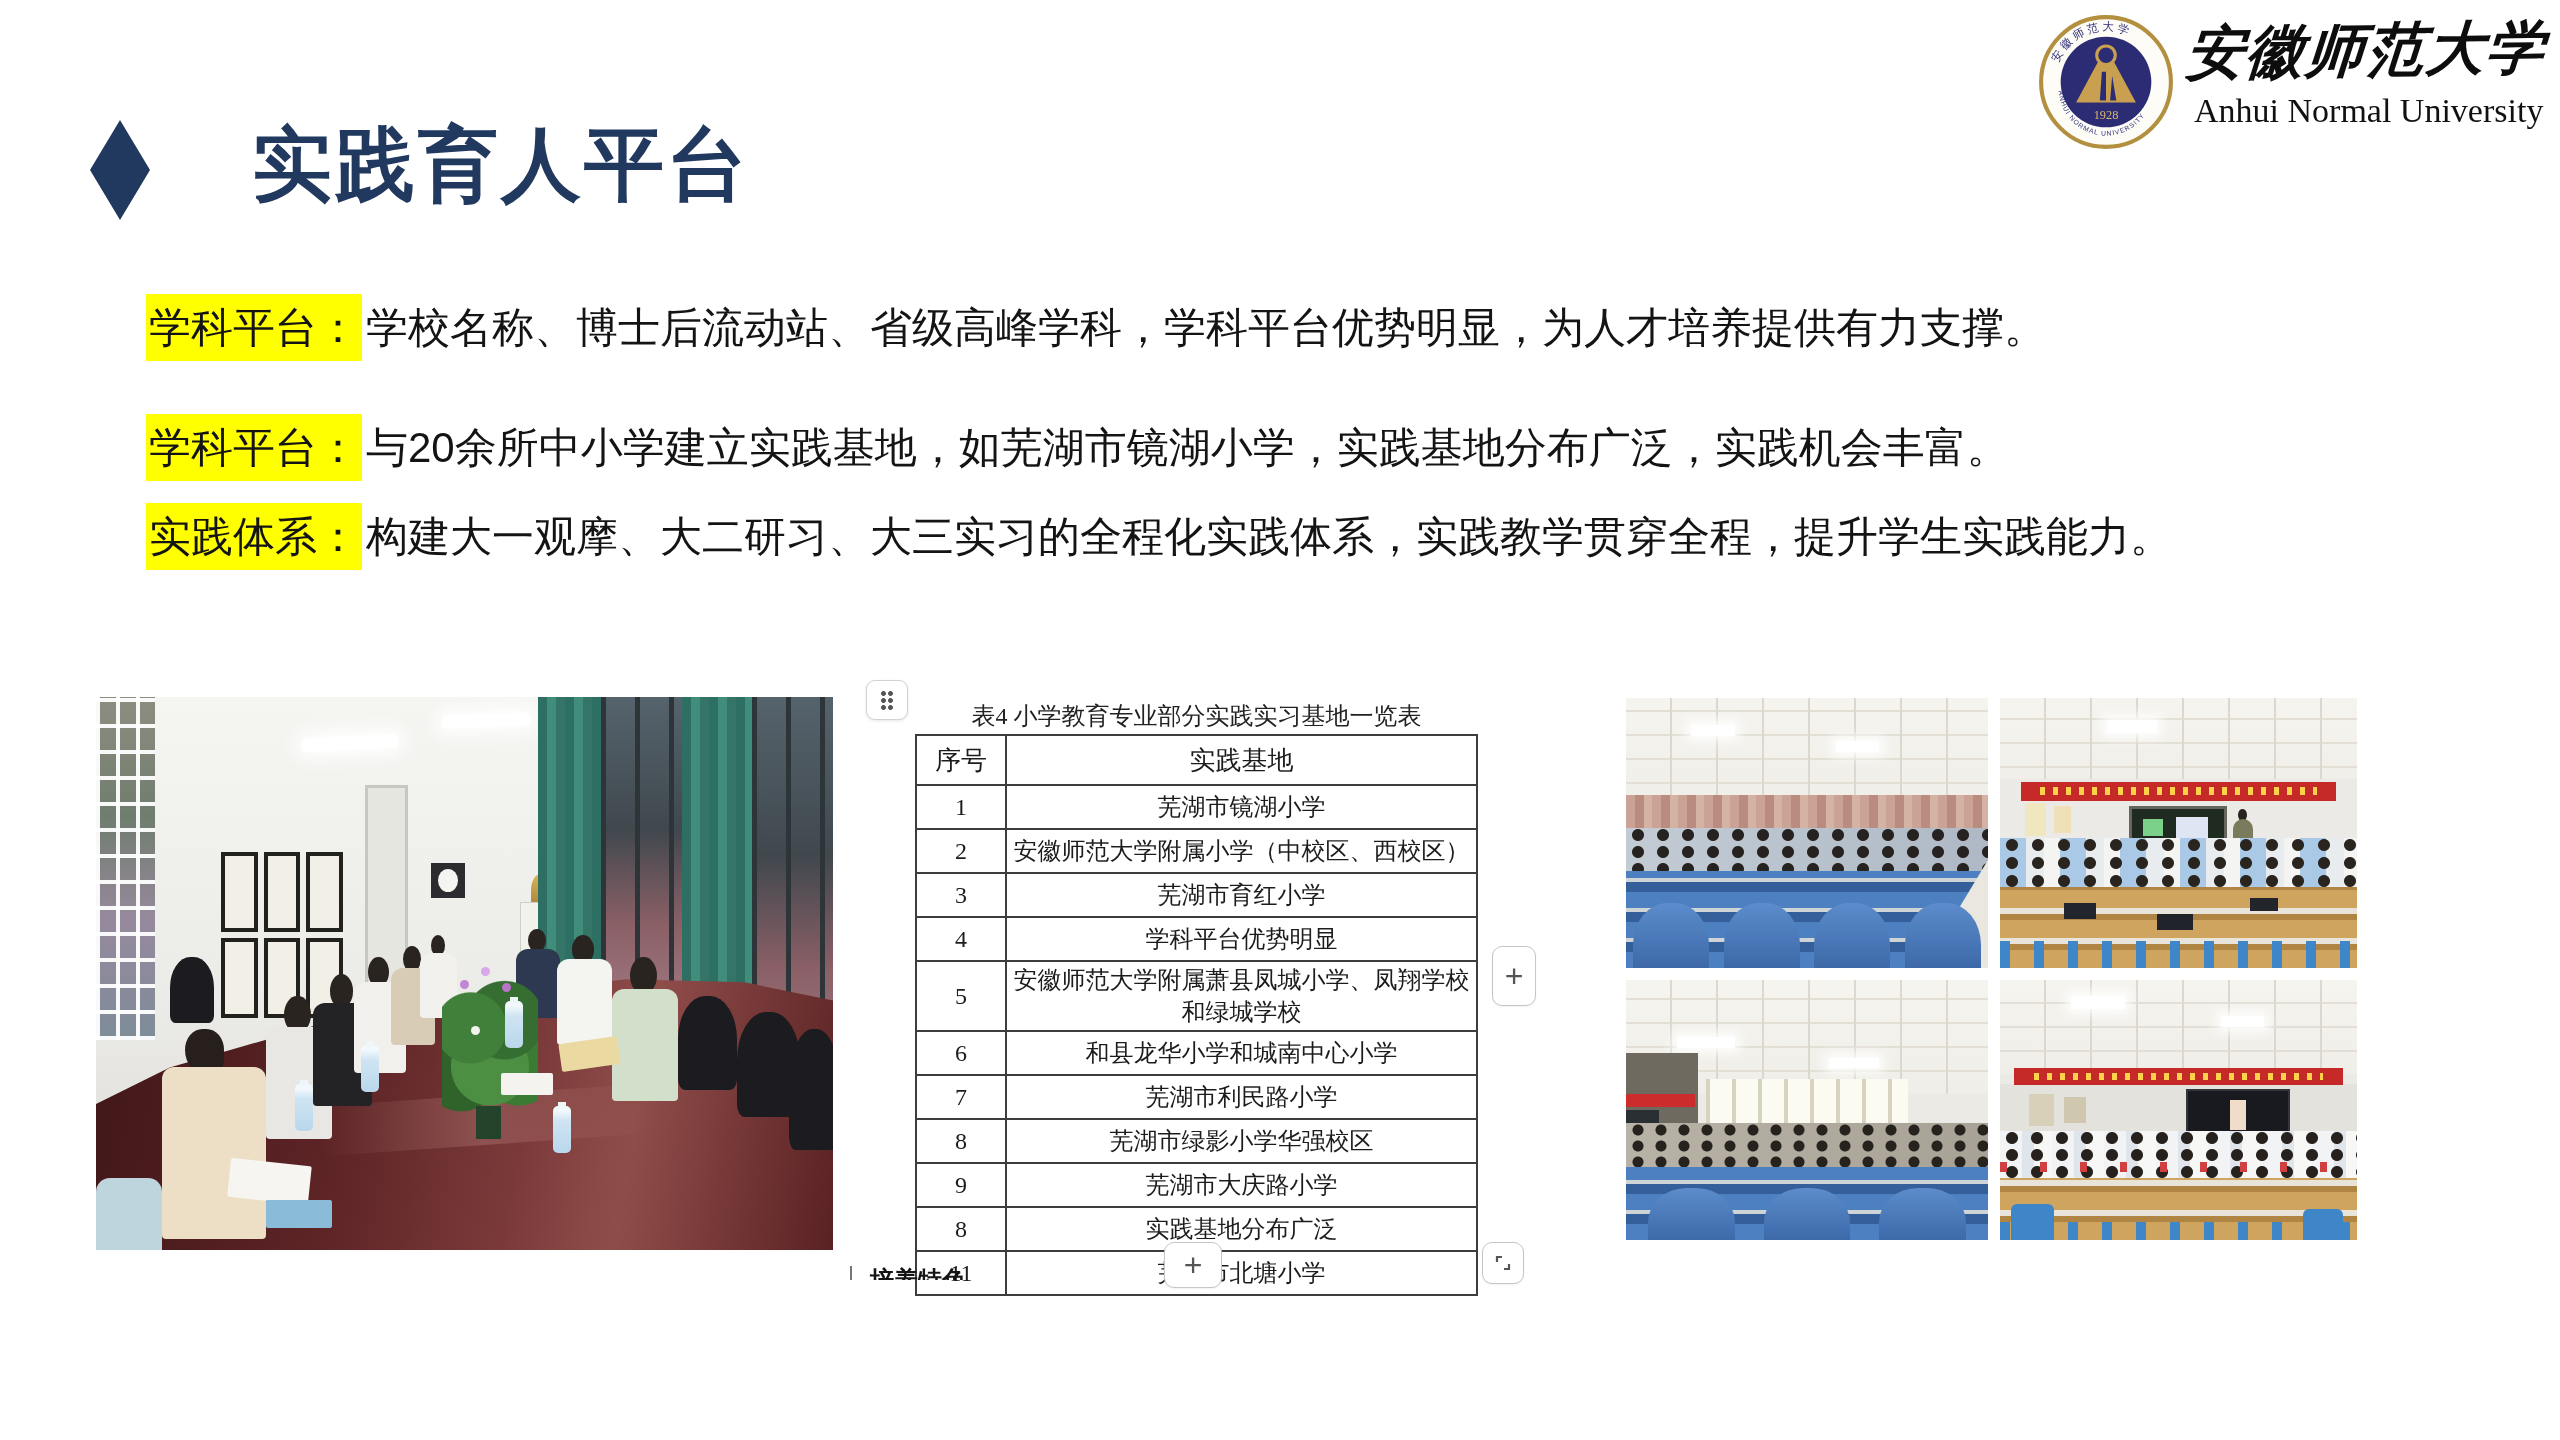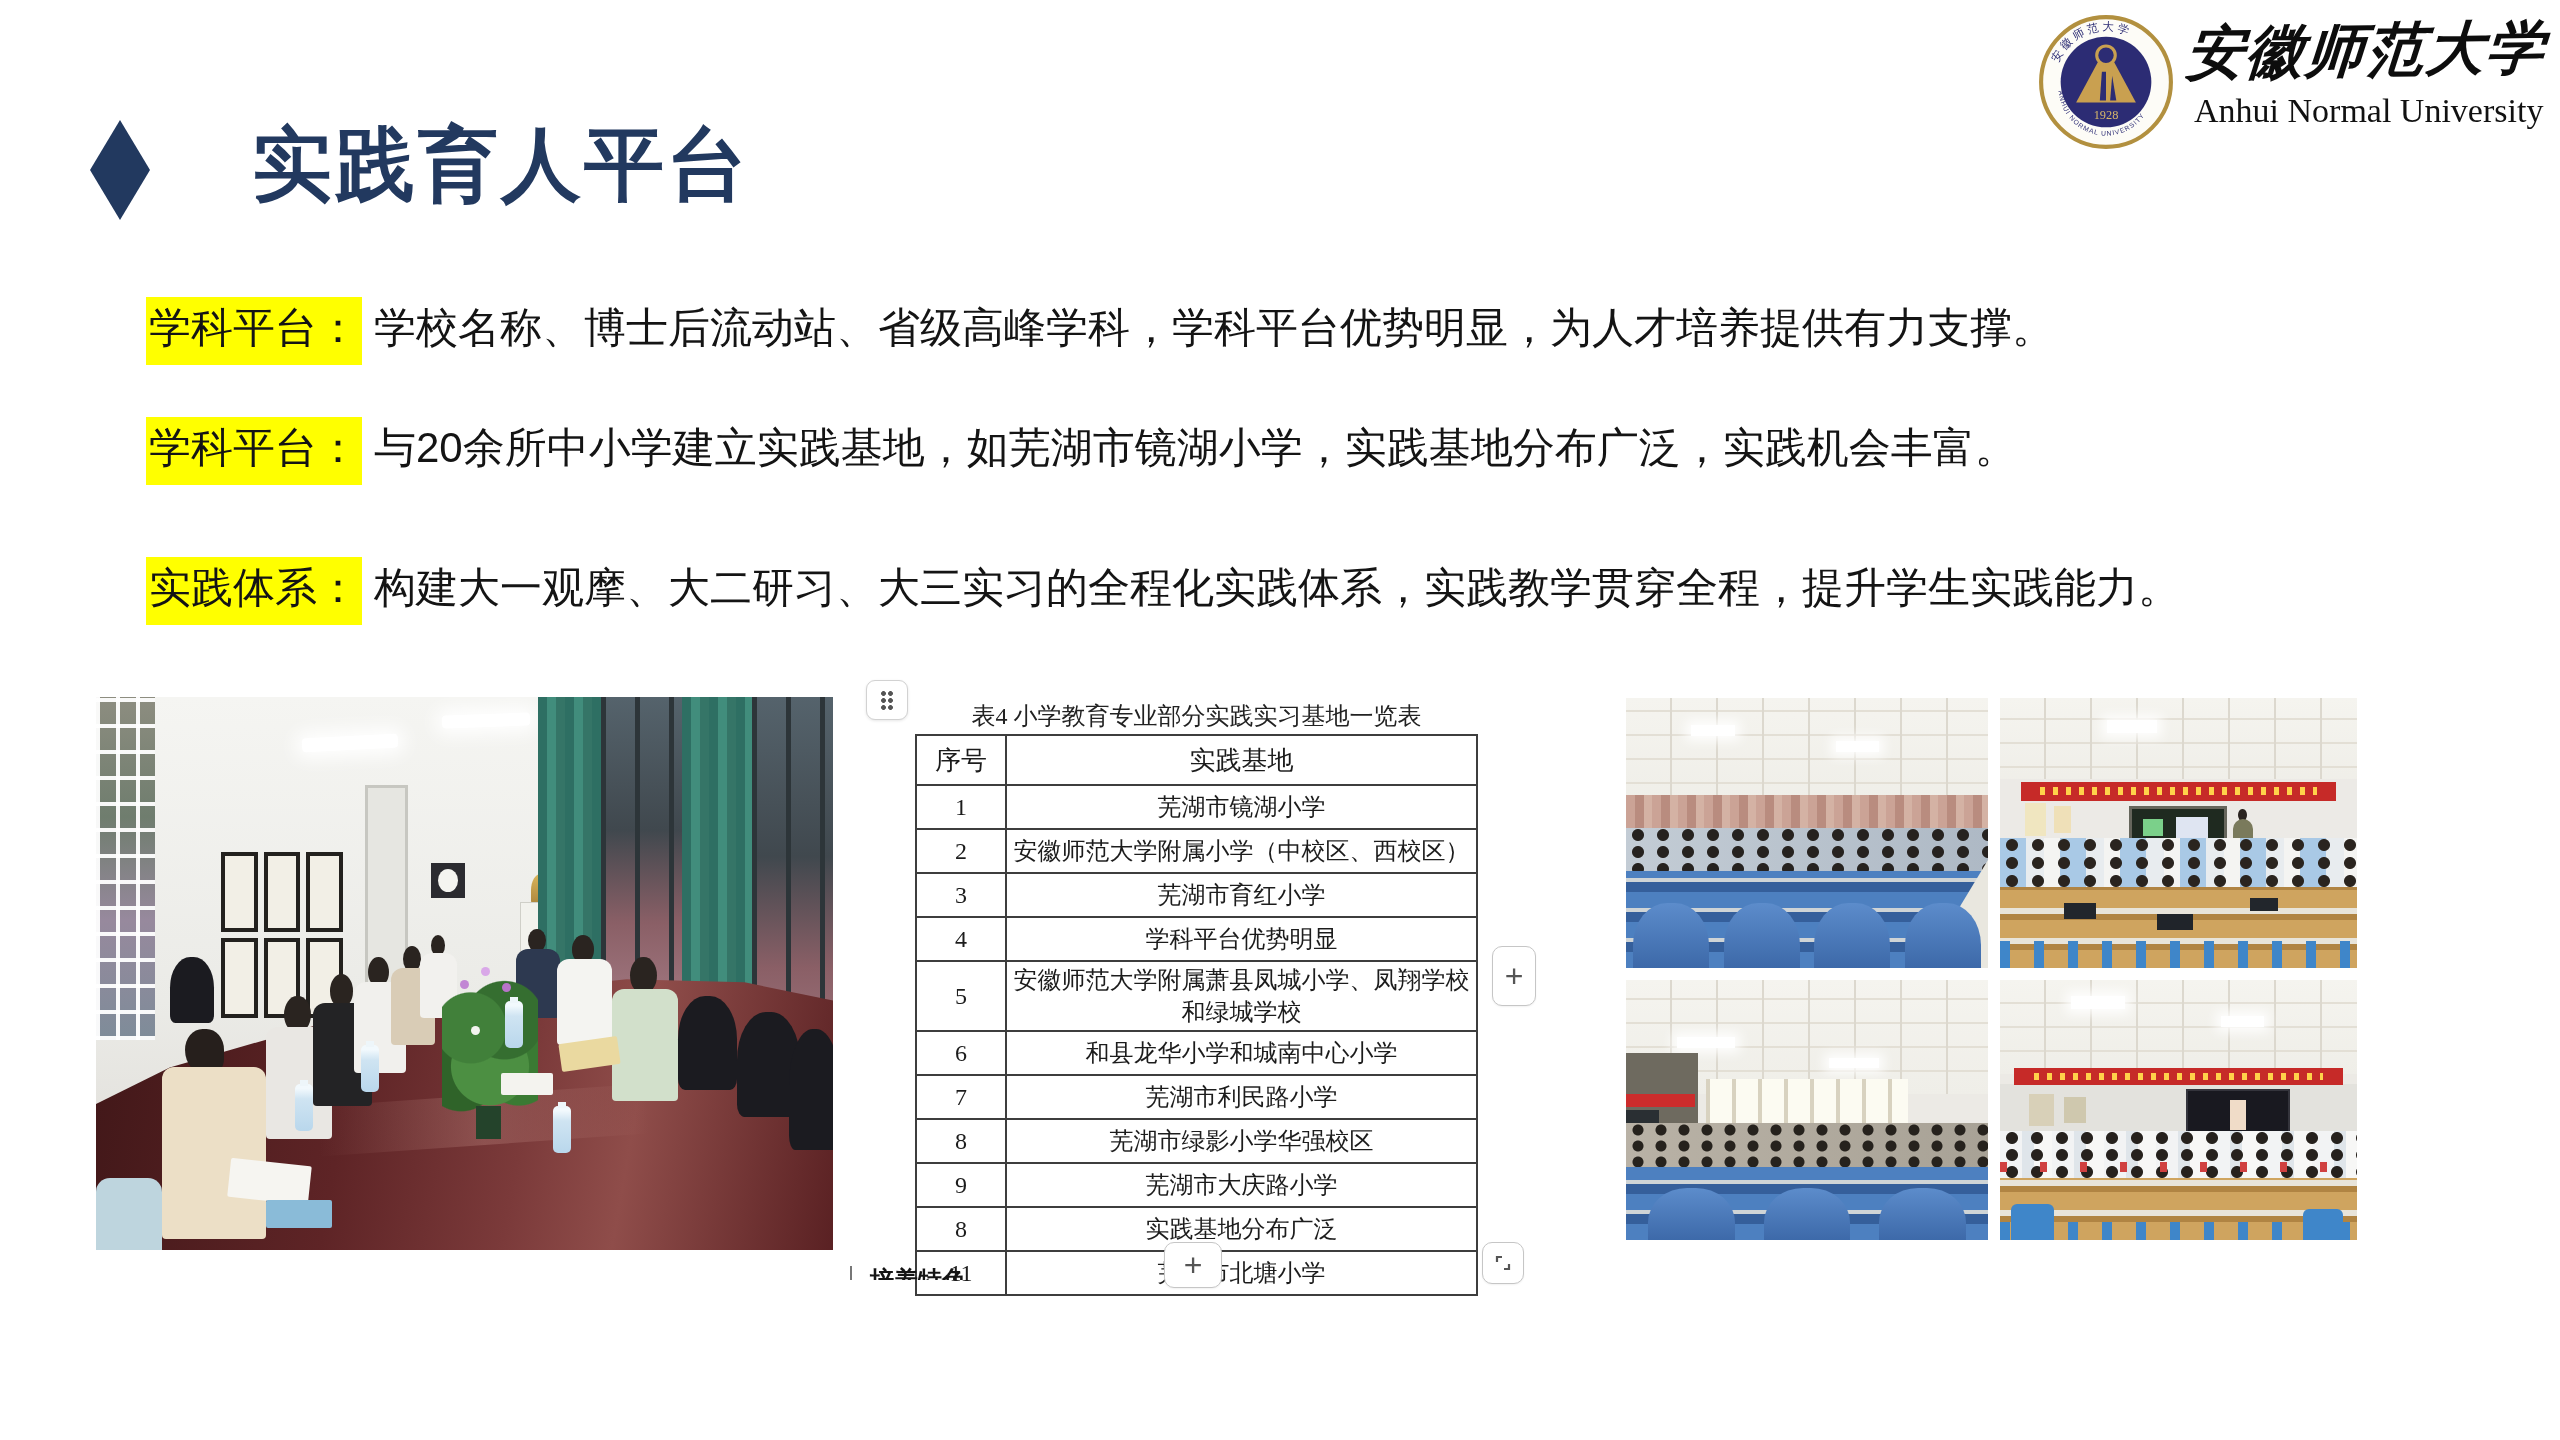--- a/index.html
+++ b/index.html
@@ -16,22 +16,22 @@
   .seal{position:absolute;left:8px;top:4px;}
   .calli{position:absolute;left:156px;top:2px;width:372px;font-size:58px;font-weight:700;
          font-family:"DejaVu Serif",serif;font-style:italic;color:#0d0d0d;
          transform:skewX(-5deg) rotate(-1deg);white-space:nowrap;letter-spacing:2px;}
   .eng{position:absolute;left:164px;top:82px;font-size:34px;font-family:"Liberation Serif",serif;
        color:#111;white-space:nowrap;}
 
   
   .bullet{position:absolute;left:146px;width:2340px;font-size:42px;line-height:64px;color:#141414;
           font-weight:500;white-space:nowrap;}
-  .hl{background:#ffff00;padding:10px 3px;margin-right:12px;font-family:Liberation Mono, monospace;}
-  .b1{top:296px}.b2{top:416px}.b3{top:556px}
+  .hl{background:#ffff00;padding:10px 3px;margin-right:4px;}
+  .b1{top:296px}.b2{top:416px}.b3{top:505px}
 
   
   .handle{position:absolute;left:866px;top:680px;width:42px;height:40px;background:#fff;
           border:1px solid #d2d2d2;border-radius:9px;box-shadow:0 1px 3px rgba(0,0,0,.10);
           display:flex;align-items:center;justify-content:center;cursor:grab;padding:0;}
   .dots{width:14px;height:20px;background-image:radial-gradient(circle,#555 2.1px,transparent 2.6px);
         background-size:7px 7px;}
   .tbl-caption{position:absolute;left:915px;top:700px;width:563px;text-align:center;font-size:24px;
                font-family:"Liberation Serif",serif;color:#222;white-space:nowrap;}
   table.ptable{position:absolute;left:915px;top:734px;width:563px;border-collapse:collapse;

